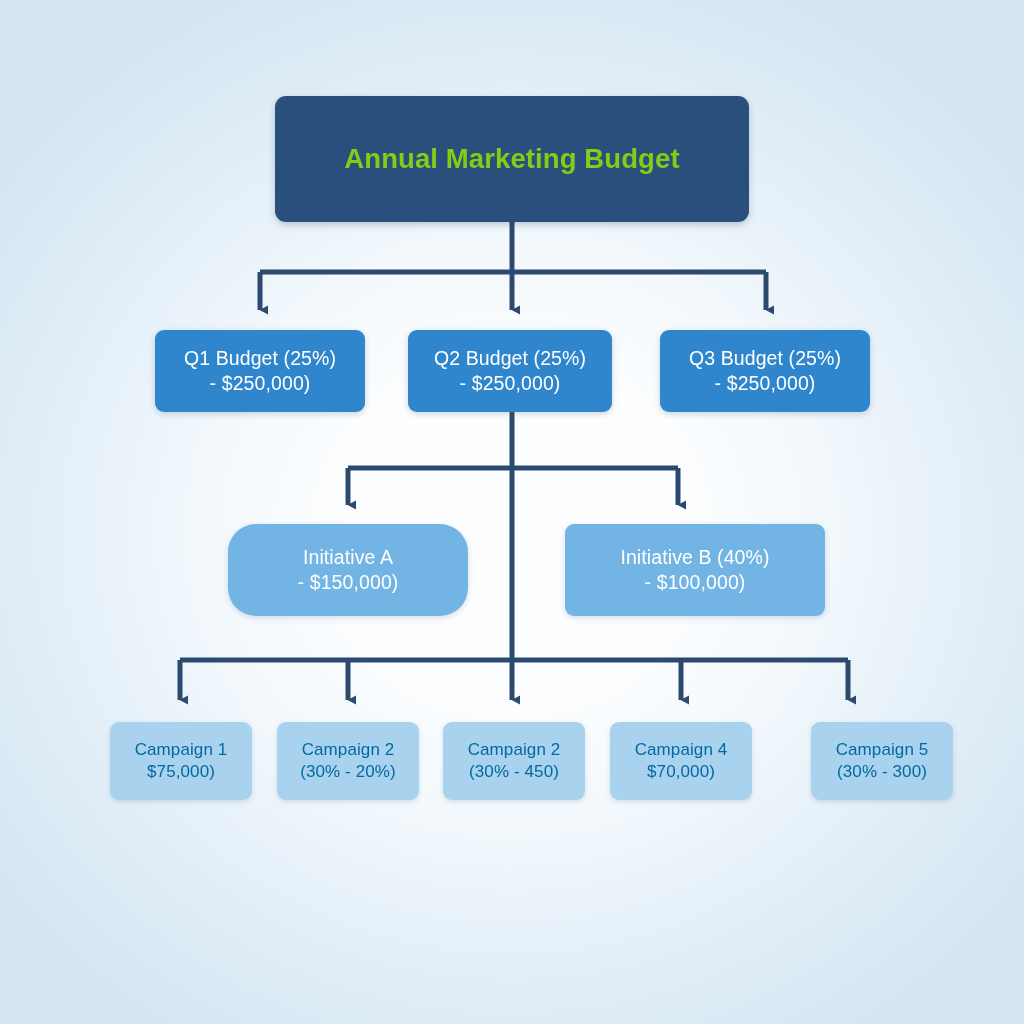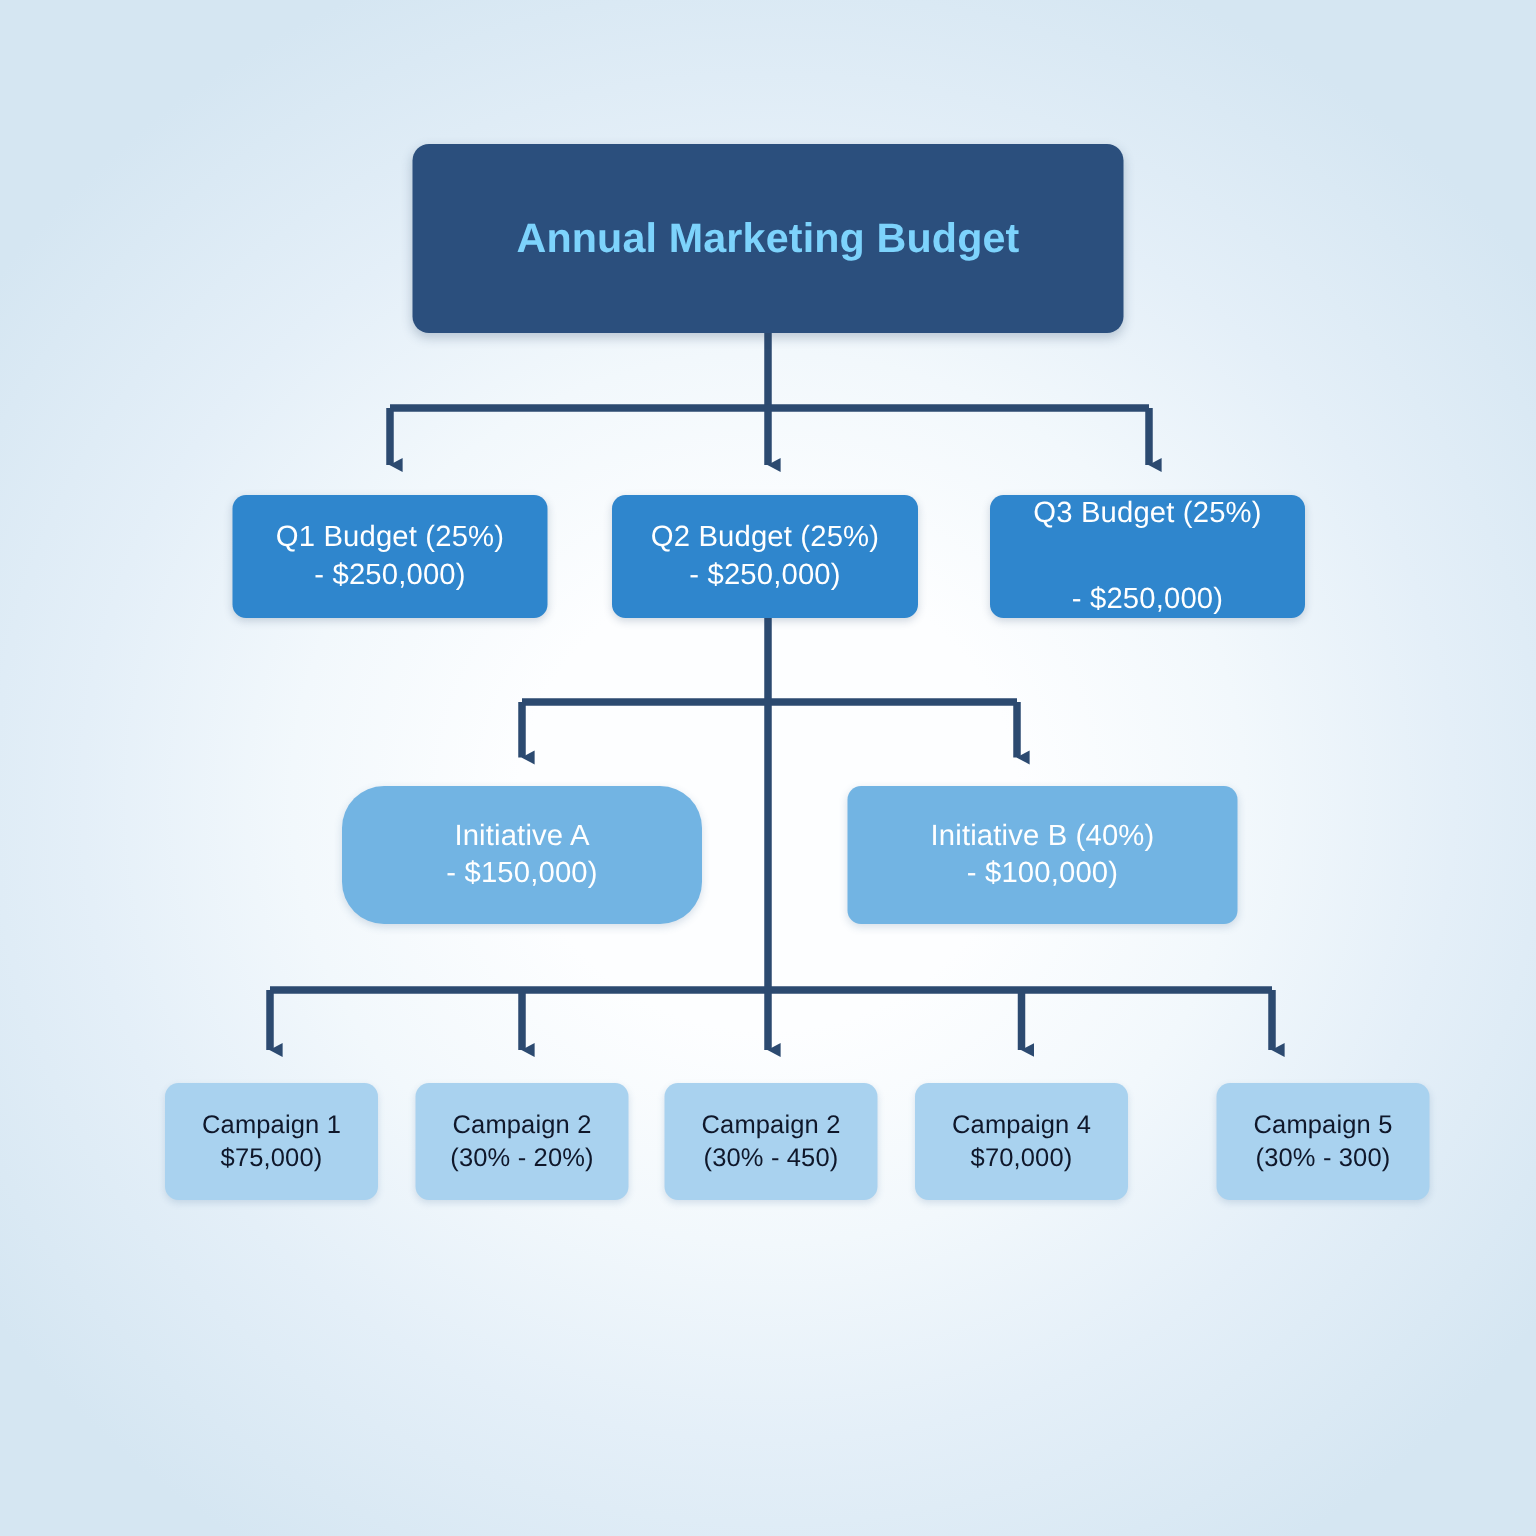--- a/index.html
+++ b/index.html
@@ -44,39 +44,39 @@
     border-radius: 9px;
     line-height: 1.28;
     letter-spacing: 0.1px;
   }
   .node .ln {
     display: block;
     white-space: nowrap;
   }
   .node-root {
     border-radius: 11px;
-    color: #7dd3fc;
+    color: #84cc16;
     font-size: 27.5px;
     font-weight: bold;
     box-shadow: 0 3px 7px rgba(40,70,105,0.26);
   }
   .node-quarter {
     color: #ffffff;
     font-size: 19.5px;
     font-weight: normal;
     box-shadow: 0 2px 6px rgba(40,70,105,0.22);
   }
   .node-initiative {
     color: #ffffff;
     font-size: 19.5px;
     font-weight: normal;
     box-shadow: 0 2px 6px rgba(50,95,140,0.20);
   }
   .node-campaign {
-    color: #0f172a;
+    color: #0369a1;
     font-size: 17px;
     font-weight: normal;
     box-shadow: 0 2px 5px rgba(60,105,150,0.18);
   }
 </style>
 </head>
 <body>
 
 <div id="canvas" style="background: radial-gradient(62% 58% at 50% 52%, rgb(253, 254, 255) 0%, rgb(253, 254, 255) 26%, rgb(242, 248, 252) 50%, rgb(228, 239, 248) 72%, rgb(213, 230, 242) 100%);">
 
@@ -117,21 +117,21 @@
   </div>
 
   <div class="node node-quarter" style="left: 155px; top: 330px; width: 210px; height: 82px; background: rgb(47, 134, 205); align-items: center;">
     <span class="ln">Q1 Budget (25%)</span>
     <span class="ln">- $250,000)</span>
   </div>
   <div class="node node-quarter" style="left: 408px; top: 330px; width: 204px; height: 82px; background: rgb(47, 134, 205);">
     <span class="ln">Q2 Budget (25%)</span>
     <span class="ln">- $250,000)</span>
   </div>
-  <div class="node node-quarter" style="left: 660px; top: 330px; width: 210px; height: 82px; background: rgb(47, 134, 205); justify-content: space-between;">
+  <div class="node node-quarter" style="left: 660px; top: 330px; width: 210px; height: 82px; background: rgb(47, 134, 205);">
     <span class="ln">Q3 Budget (25%)</span>
     <span class="ln">- $250,000)</span>
   </div>
 
   <div class="node node-initiative" style="left: 228px; top: 524px; width: 240px; height: 92px; background: rgb(114, 180, 227); border-radius: 28px;">
     <span class="ln">Initiative A</span>
     <span class="ln">- $150,000)</span>
   </div>
   <div class="node node-initiative" style="left: 565px; top: 524px; width: 260px; height: 92px; background: rgb(114, 180, 227);">
     <span class="ln">Initiative B (40%)</span>

